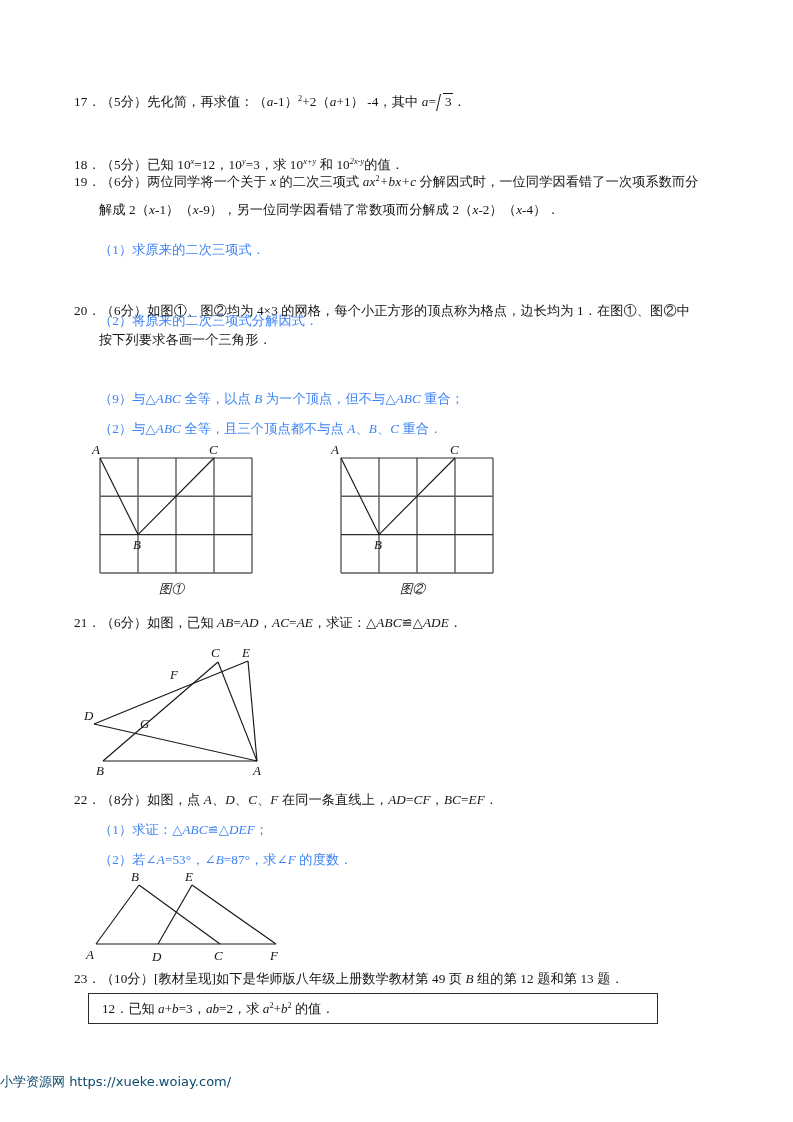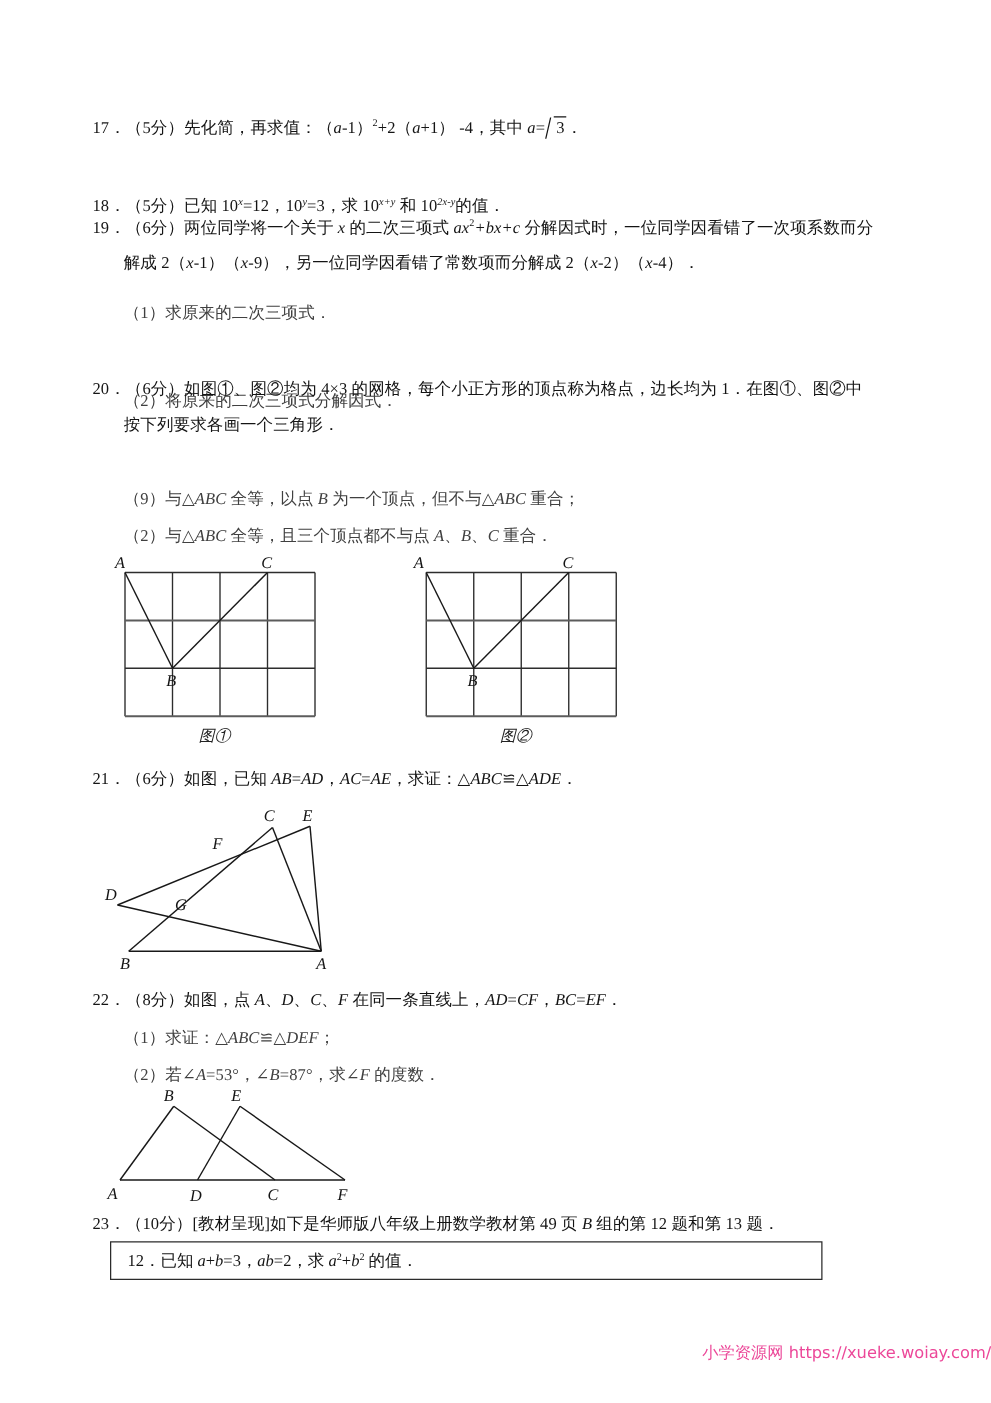--- a/index.html
+++ b/index.html
@@ -26,21 +26,21 @@
     font-size: 13.2px;
     line-height: 1.55;
     color: #141414;
     white-space: nowrap;
     letter-spacing: 0.1px;
   }
   .sub {
     position: absolute;
     font-size: 13.2px;
     line-height: 1.55;
-    color: #404040;
+    color: #3b82f6;
     white-space: nowrap;
     letter-spacing: 0.1px;
   }
   i.v { font-style: italic; font-family: "Liberation Serif", serif; }
   sup.e {
     font-size: 0.62em;
     vertical-align: super;
     line-height: 0;
     font-style: italic;
   }
@@ -93,23 +93,23 @@
     left: 13px;
     top: 6px;
     font-size: 13.2px;
     white-space: nowrap;
     color: #141414;
   }
   .footer {
     position: absolute;
     left: 0;
     right: 0;
-    text-align: right;
+    text-align: left;
     font-size: 13px;
-    color: #ec4899;
+    color: #0c4a6e;
     font-family: "DejaVu Sans", "Liberation Sans", sans-serif;
     white-space: nowrap;
   }
   svg { display: block; overflow: visible; }
   .gl { stroke: #2d2d2d; stroke-width: 1.1; fill: none; }
   .glh { stroke: #5c5c5c; stroke-width: 1.6; fill: none; }
   .tri { stroke: #181818; stroke-width: 1.15; fill: none; }
   .lbl {
     font-family: "Liberation Serif", serif;
     font-style: italic;

